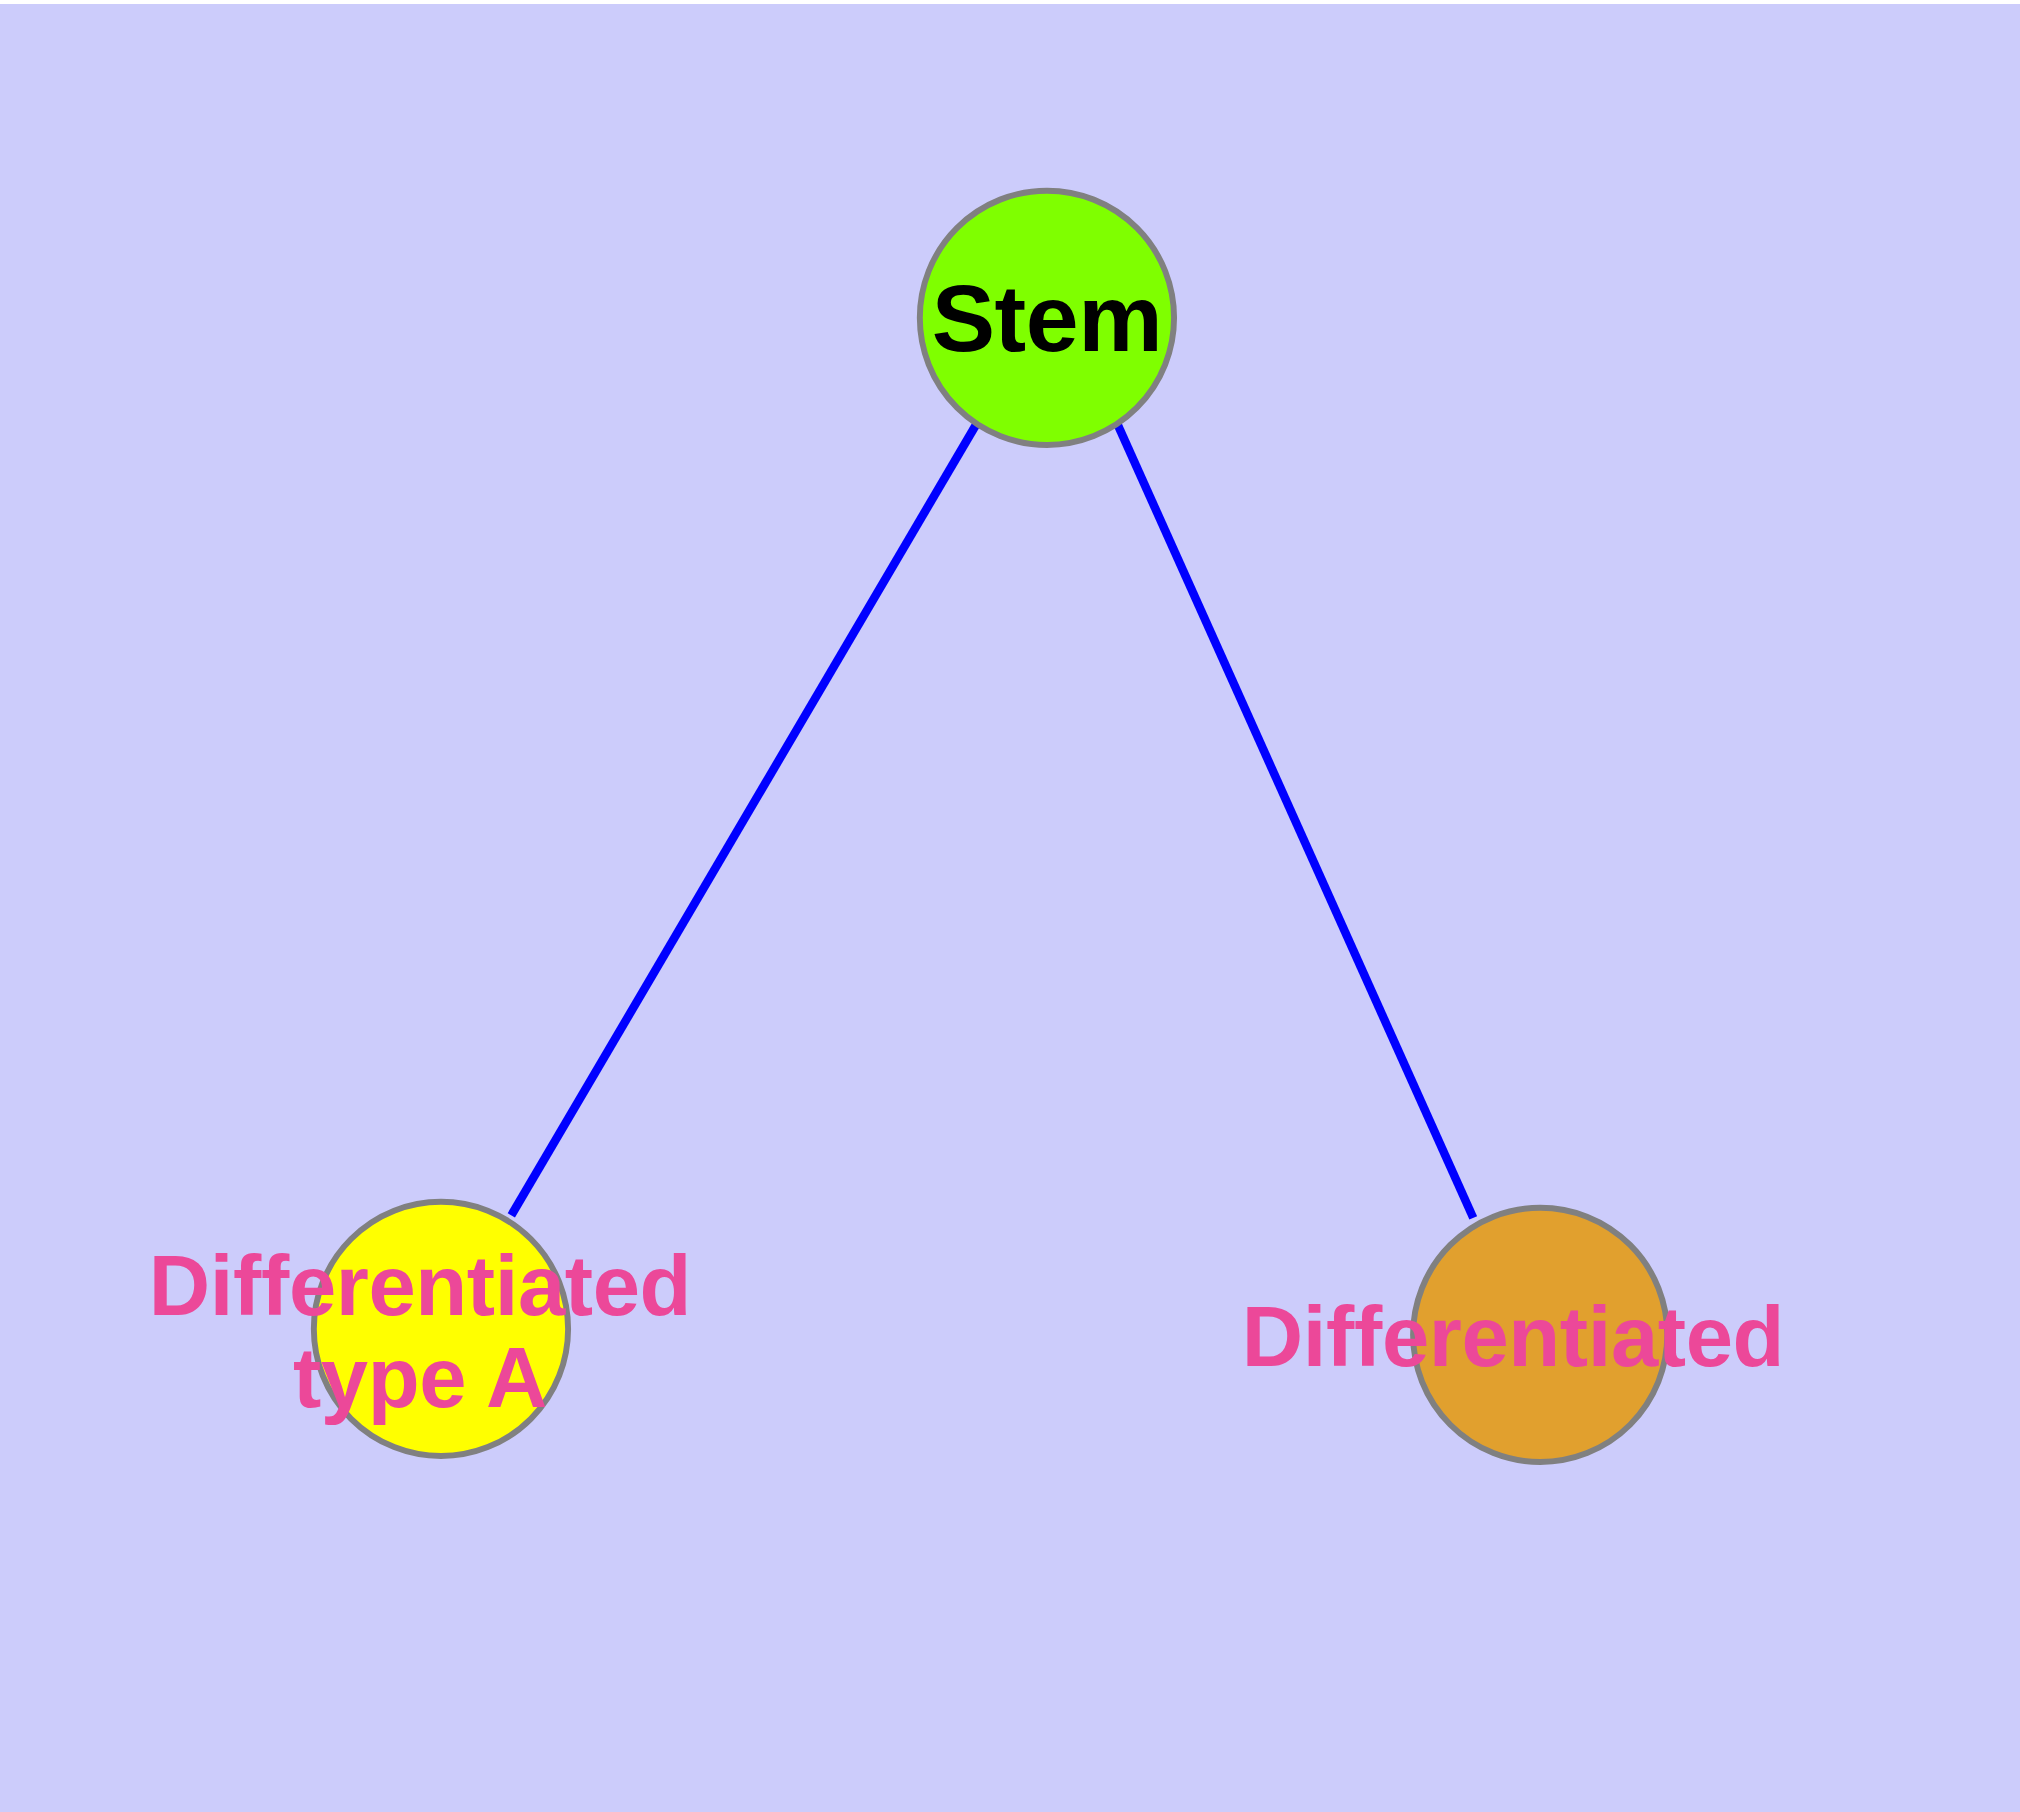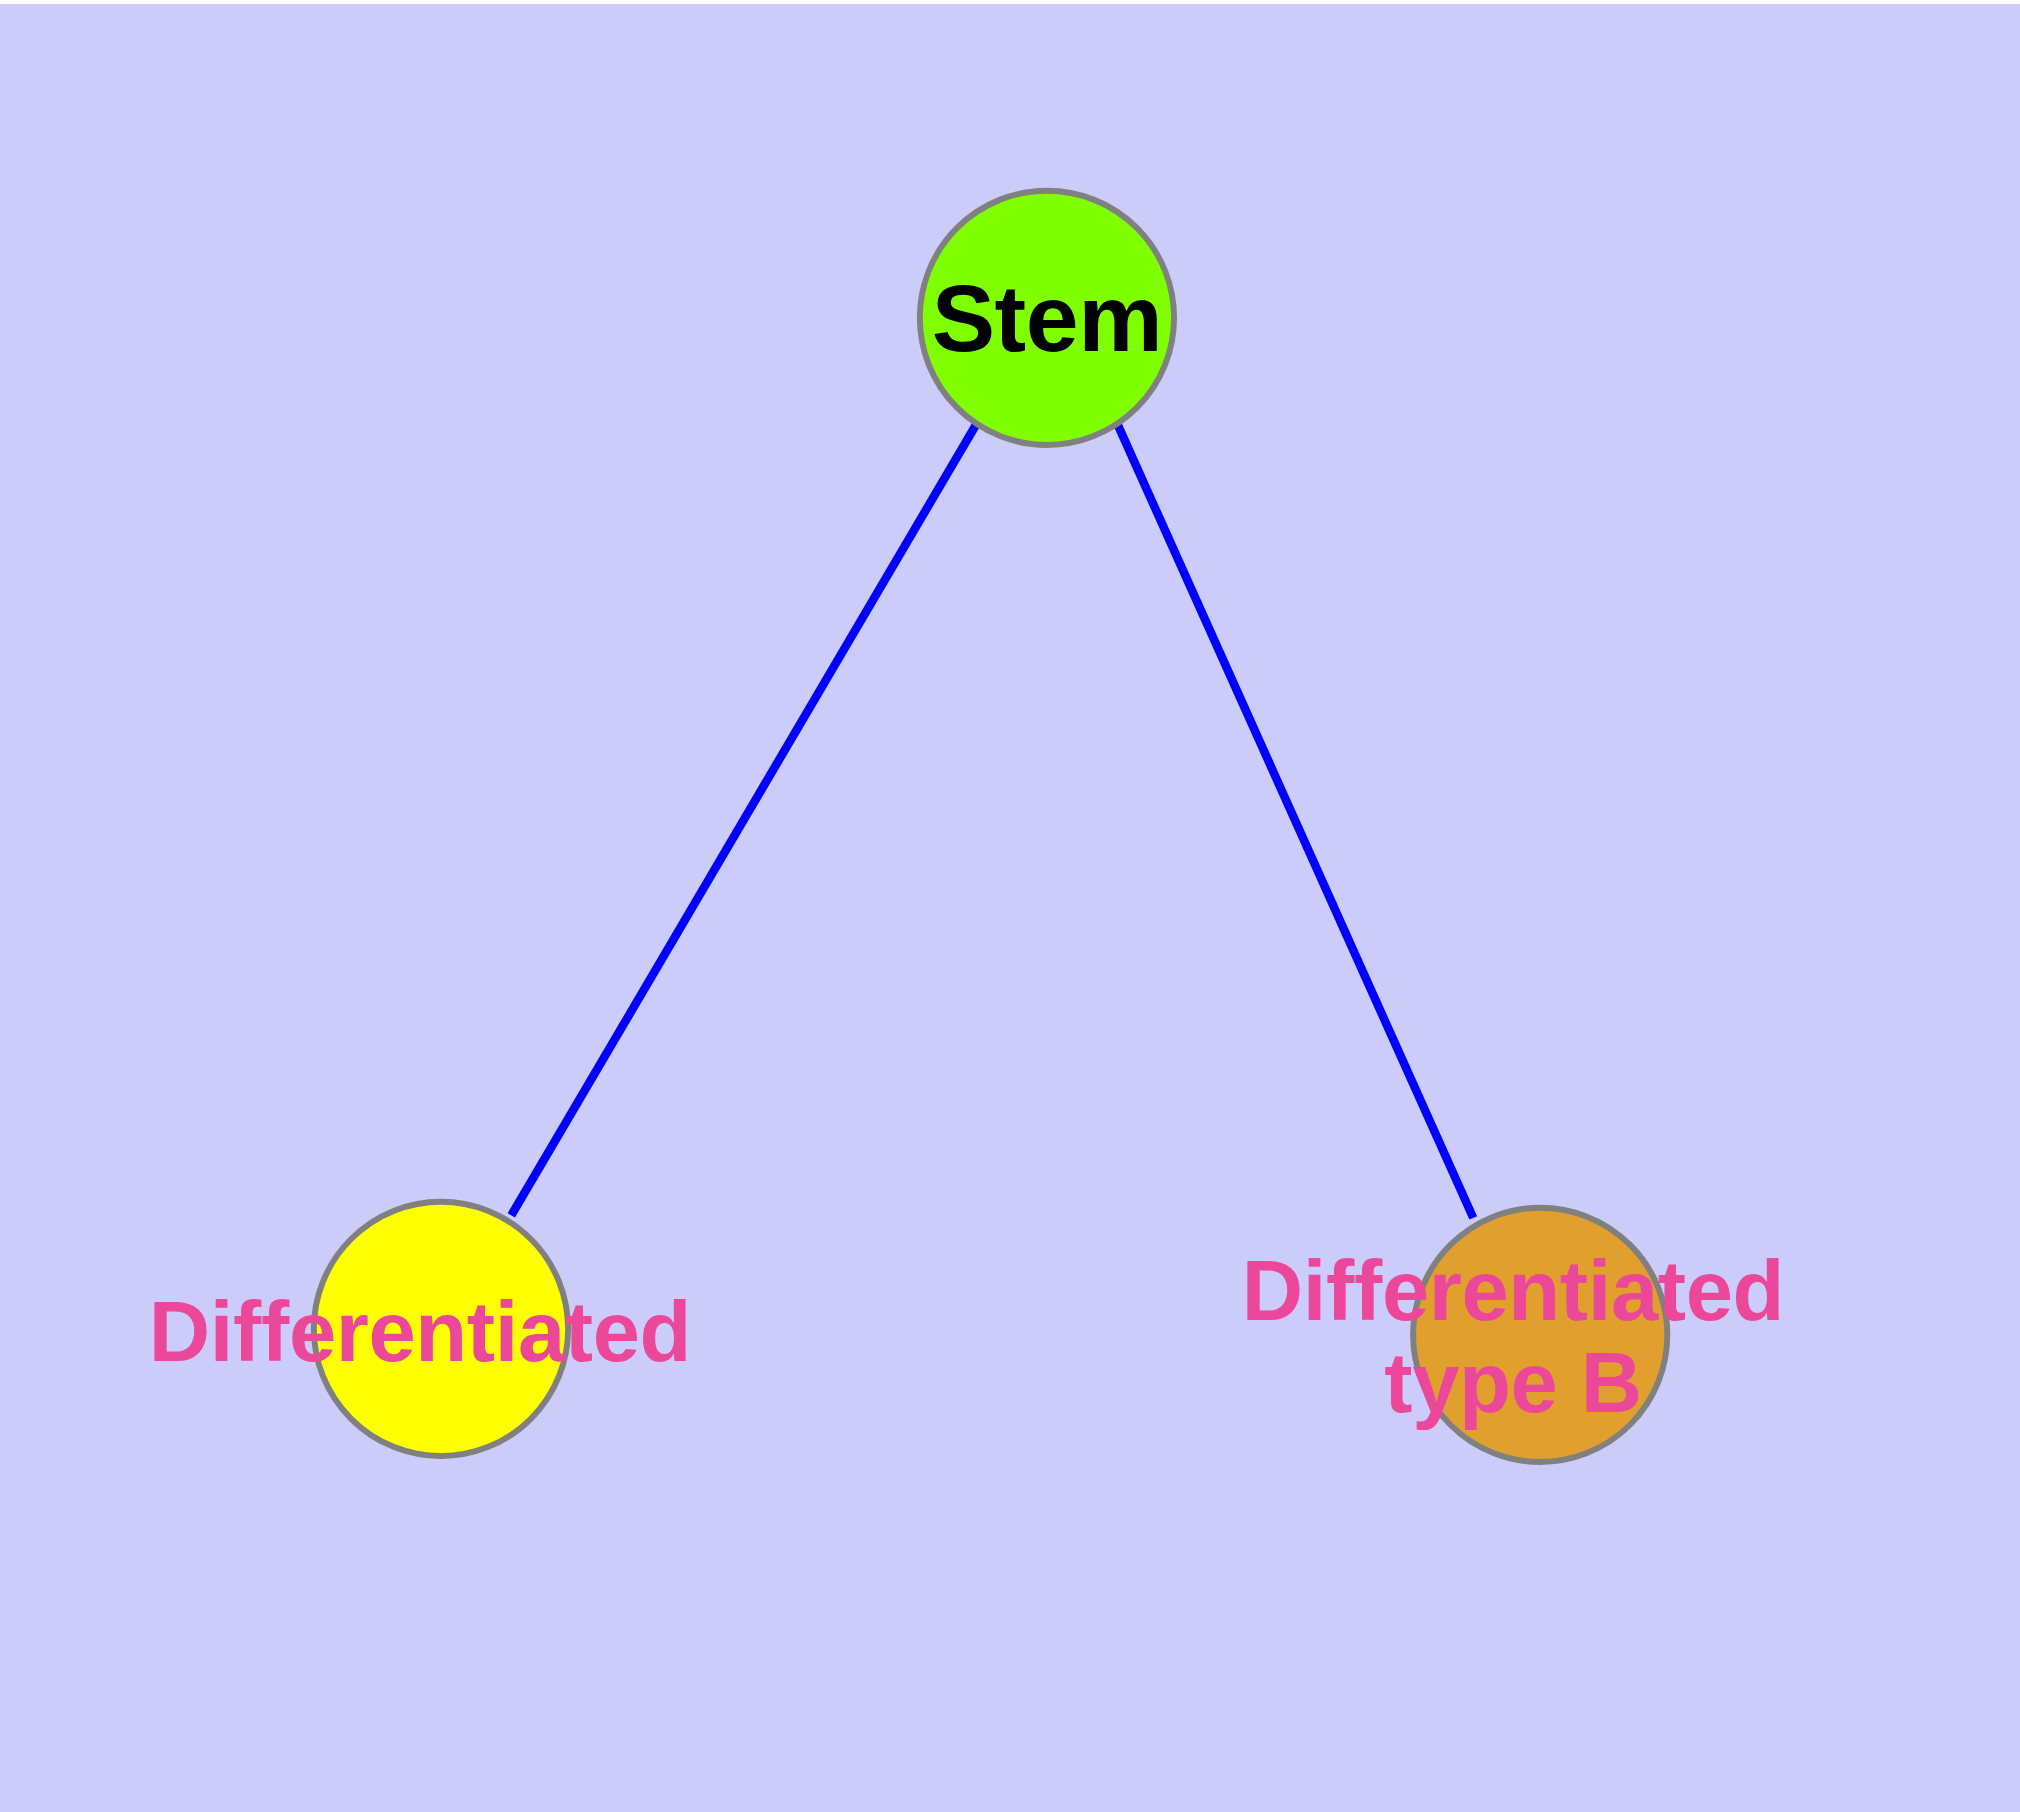--- a/index.html
+++ b/index.html
@@ -73,18 +73,18 @@
     </g>
     <g>
       <circle cx="1235" cy="375" r="150" fill="#7fff00" stroke="#808080" stroke-width="7"></circle>
       <circle cx="520" cy="1568" r="150" fill="#ffff00" stroke="#808080" stroke-width="7"></circle>
       <circle cx="1817" cy="1575" r="150" fill="#e1a02e" stroke="#808080" stroke-width="7"></circle>
     </g>
   </svg>
 
   <div class="node-label" id="label-stem" style="left: 1047px; top: 318px; font-size: 95px; color: rgb(0, 0, 0);">Stem</div>
 
-  <div class="node-label" id="label-diffA"><span>Differentiated</span><br></div>
+  <div class="node-label" id="label-diffA"><span>Differentiated</span><br><span>type A</span></div>
 
-  <div class="node-label" id="label-diffB"><span>Differentiated</span><br><span>type B</span></div>
+  <div class="node-label" id="label-diffB"><span>Differentiated</span><br></div>
 
 </div>
 
 
 </body></html>

